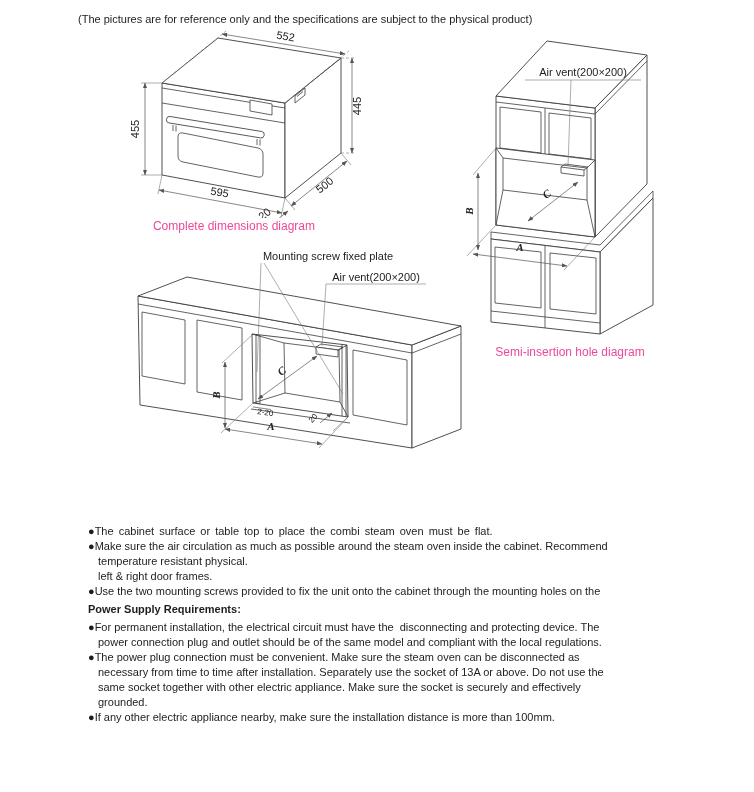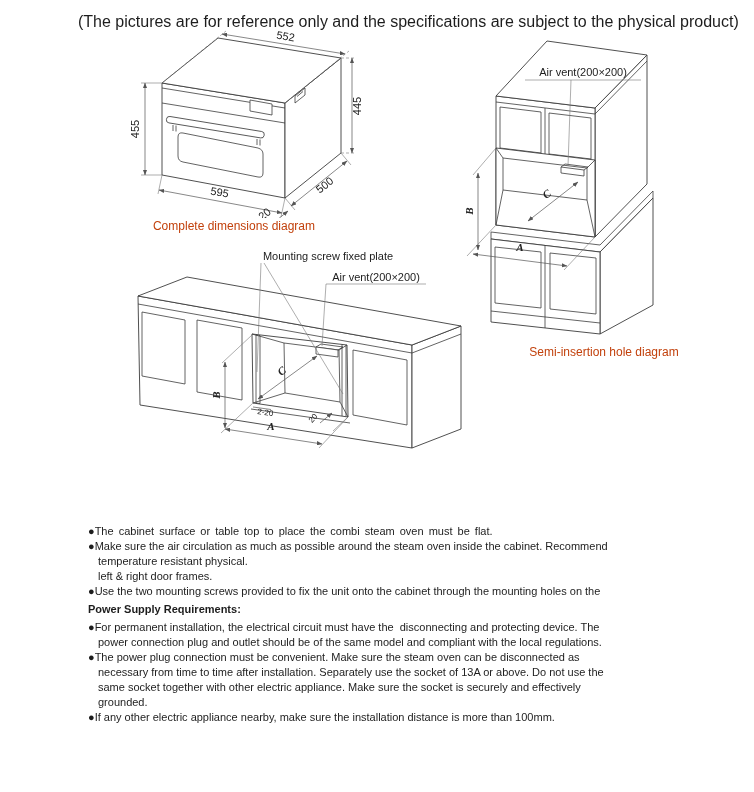--- a/index.html
+++ b/index.html
@@ -1,24 +1,24 @@
 <!DOCTYPE html>
 <html><head>
 <meta charset="utf-8">
 <style>
   html,body { margin:0; padding:0; background:#ffffff; }
   #page {
     position:relative; width:754px; height:792px; background:#fff;
     font-family:"Liberation Sans", sans-serif; color:#1d1d1d; overflow:hidden;
   }
   .abs { position:absolute; }
-  .disclaimer { left:78px; top:13px; font-size:16px; }
-  .caption { font-size:12px; color:#c2410c; text-align:center; width:220px; }
+  .disclaimer { left:78px; top:13px; font-size:11px; }
+  .caption { font-size:12px; color:#ec4899; text-align:center; width:220px; }
   .cap1 { left:124px; top:219px; }
-  .cap2 { left:450px; top:345px;padding-left:44px; }
+  .cap2 { left:460px; top:345px; }
   .cap3 { left:168px; top:455px; }
   .section { left:88px; width:600px; font-size:11px; line-height:15px; }
   .sec-install { top:476px; }
   .sec-power  { top:602px; }
   .heading { font-weight:bold; margin-bottom:3px; }
   .tline { white-space:pre; }
   .tcont { padding-left:10px; }
   .gap { }
   .wide { word-spacing:2px;margin-top:48px; }
   svg text { font-family:"Liberation Sans", sans-serif; fill:#222; }

